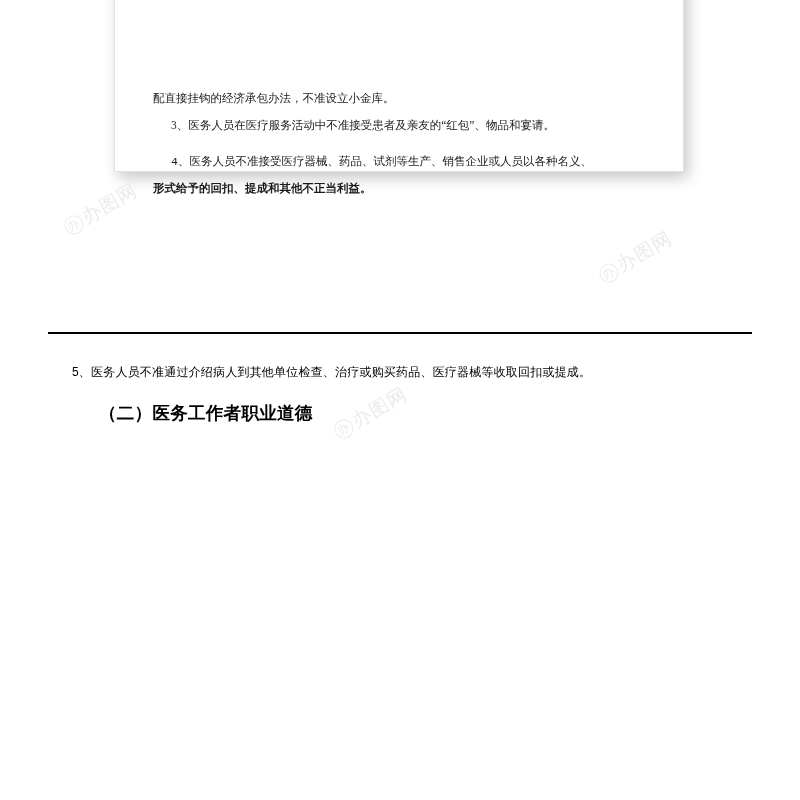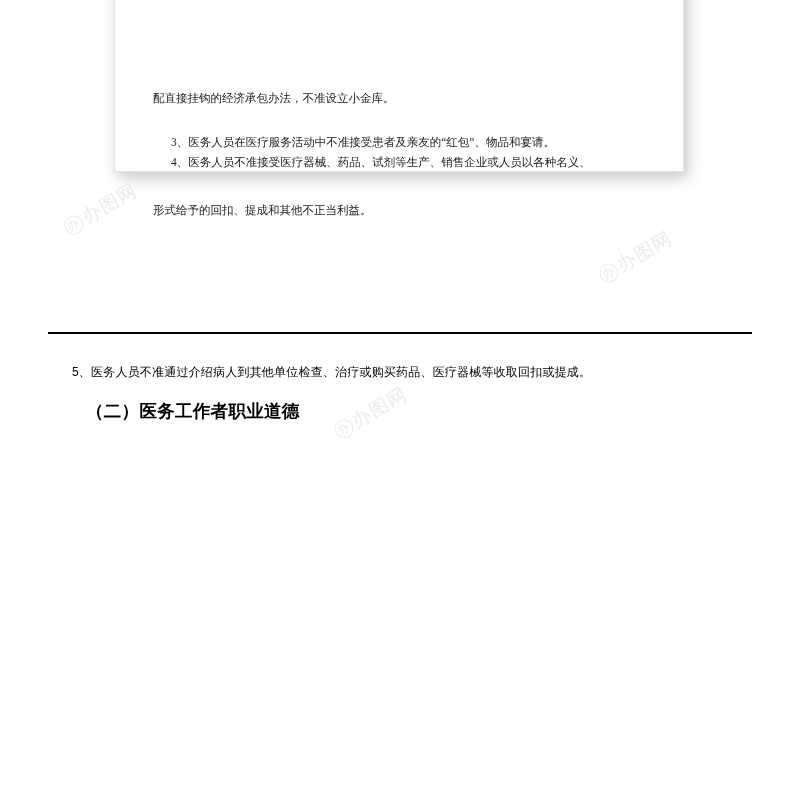--- a/index.html
+++ b/index.html
@@ -46,23 +46,23 @@
 
   .card-line {
     font-family: "Liberation Serif", serif;
     font-size: 11.5px;
     color: #1a1a1a;
     line-height: 1.6;
     white-space: nowrap;
   }
 
   .cl1 { position: absolute; left: 38px; top: 174px; }
-  .cl2 { position: absolute; left: 56px; top: 218px; }
-  .cl3 { position: absolute; left: 56px; top: 238px; }
-  .cl4 { position: absolute; left: 38px; top: 286px; }
+  .cl2 { position: absolute; left: 56px; top: 201px; }
+  .cl3 { position: absolute; left: 56px; top: 238px; font-family: Liberation Mono, monospace; }
+  .cl4 { position: absolute; left: 38px; top: 264px; font-weight: bold; }
 
   
   .wm {
     position: absolute;
     color: #ebebeb;
     font-family: "Liberation Sans", sans-serif;
     font-size: 19px;
     letter-spacing: 1px;
     transform: rotate(-30deg);
     transform-origin: center center;
@@ -119,21 +119,21 @@
   }
 
   .para.last { margin-bottom: 22px; }
 
   .heading {
     font-family: "Liberation Sans", sans-serif;
     font-size: 17.5px;
     font-weight: bold;
     color: #000000;
     text-indent: 2em;
-    margin: 3px;
+    margin: 16px;
     letter-spacing: 0.3px;
   }
 </style>
 </head>
 <body>
 
 <div class="page">
 
   <div class="card">
     <div class="card-inner">

